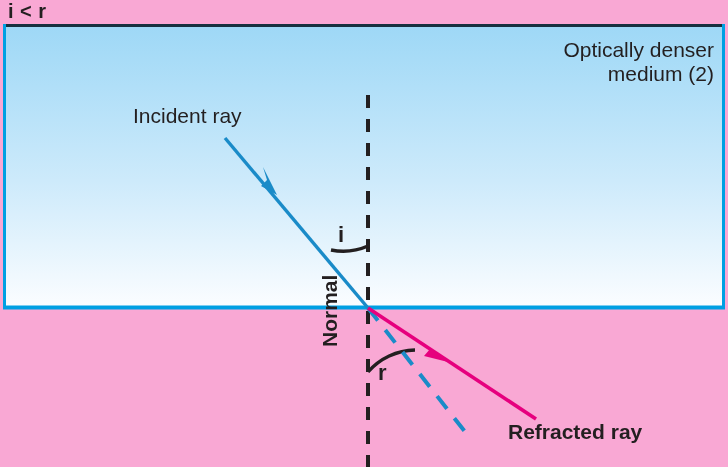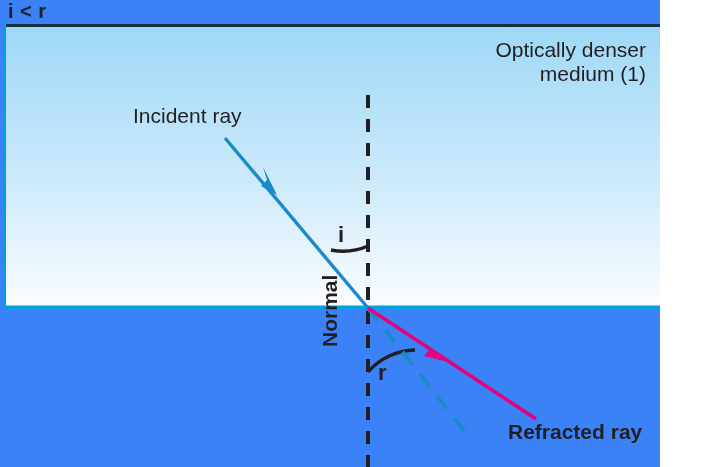--- a/index.html
+++ b/index.html
@@ -2,23 +2,23 @@
 <html><head>
 <meta charset="utf-8">
 <style>
   html, body {
     margin: 0;
     padding: 0;
     background: #ffffff;
   }
   #stage {
     position: relative;
-    width: 660px;
+    width: 728px;
     height: 467px;
-    background: #3b82f6;
+    background: #f9a8d4;
     overflow: hidden;
     font-family: "Liberation Sans", sans-serif;
   }
   svg.layer {
     position: absolute;
     left: 0;
     top: 0;
     width: 728px;
     height: 467px;
   }
@@ -115,21 +115,21 @@
     <line x1="368" y1="308" x2="466" y2="433" stroke="#1a8bc8" stroke-width="4" stroke-dasharray="16 12"></line>
 
     <line x1="368" y1="308" x2="536" y2="419" stroke="#e6007e" stroke-width="3.6"></line>
 
     <polygon points="448,362 424,356 430,349 422,342" fill="#e6007e"></polygon>
   </svg>
 
   <div class="lbl" id="title-ineq">i &lt; r</div>
 
   <div class="lbl" id="denser-label">Optically denser
-medium (1)</div>
+medium (2)</div>
 
 
   <div class="lbl" id="refracted-label">Refracted ray</div>
 
   <div class="lbl" id="incident-label">Incident ray</div>
 
   <div class="lbl" id="angle-i-label">i</div>
 
   <div class="lbl" id="angle-r-label">r</div>
 

